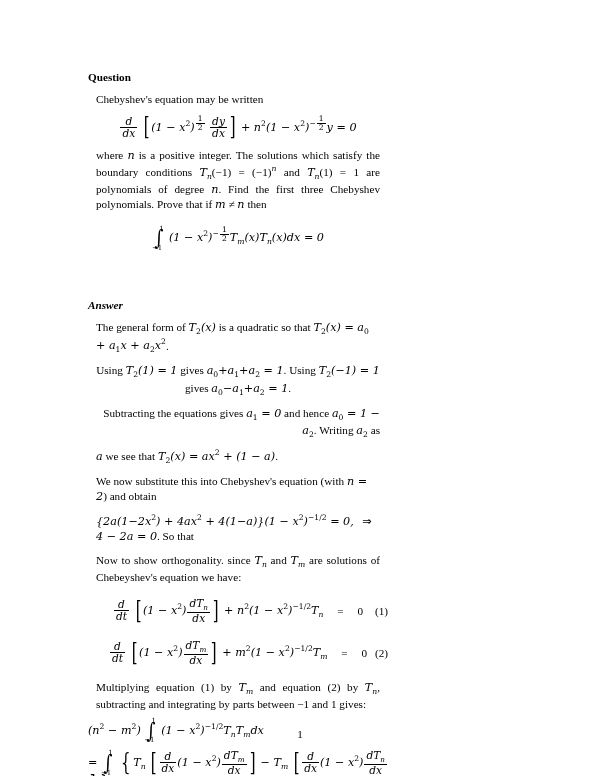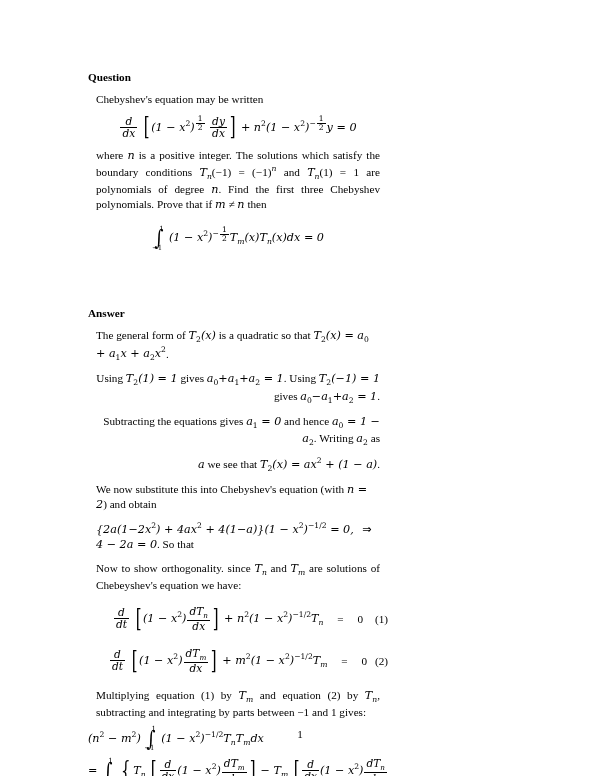--- a/index.html
+++ b/index.html
@@ -194,33 +194,33 @@
 
   <div class="eq-block" style="margin-top:13px;margin-bottom:6px;">
     <span class="math">
       <span class="int-wrap"><span class="intsym">∫</span><span class="int-lim-top">1</span><span class="int-lim-bot">−1</span></span>
       (1 − x<span class="sup">2</span>)<span class="sup">−<span class="frac" style="font-size:1em;"><span class="num">1</span><span class="den">2</span></span></span>T<span class="sub"><span class="math">m</span></span>(x)T<span class="sub"><span class="math">n</span></span>(x)dx = 0
     </span>
   </div>
 
   <div class="gap-large"></div>
 
-  <div class="section-heading" style="margin-top:26px;">Answer</div>
+  <div class="section-heading" style="margin-top:18px;font-style:italic;">Answer</div>
 
 
   <p class="body-text" style="text-align:left;">
     The general form of <span class="math">T<span class="sub">2</span>(x)</span> is a quadratic so that <span class="math">T<span class="sub">2</span>(x) = a<span class="sub">0</span> + a<span class="sub">1</span>x + a<span class="sub">2</span>x<span class="sup">2</span></span>.
   </p>
-  <p class="body-text" style="text-align:right;">
+  <p class="body-text" style="text-align:center;">
     Using <span class="math">T<span class="sub">2</span>(1) = 1</span> gives <span class="math">a<span class="sub">0</span>+a<span class="sub">1</span>+a<span class="sub">2</span> = 1</span>. Using <span class="math">T<span class="sub">2</span>(−1) = 1</span> gives <span class="math">a<span class="sub">0</span>−a<span class="sub">1</span>+a<span class="sub">2</span> = 1</span>.
   </p>
   <p class="body-text" style="text-align:right;">
     Subtracting the equations gives <span class="math">a<span class="sub">1</span> = 0</span> and hence <span class="math">a<span class="sub">0</span> = 1 − a<span class="sub">2</span></span>. Writing <span class="math">a<span class="sub">2</span></span> as
   </p>
-  <p class="body-text" style="text-align:right;">
+  <p class="body-text" style="text-align:left;">
     <span class="math">a</span> we see that <span class="math">T<span class="sub">2</span>(x) = ax<span class="sup">2</span> + (1 − a)</span>.
   </p>
   <p class="body-text" style="text-align:left;">
     We now substitute this into Chebyshev's equation (with <span class="math">n = 2</span>) and obtain
   </p>
   <p class="body-text" style="text-align:left;">
     <span class="math">{2a(1−2x<span class="sup">2</span>) + 4ax<span class="sup">2</span> + 4(1−a)}(1 − x<span class="sup">2</span>)<span class="sup">−1/2</span> = 0,</span> &nbsp;&nbsp;⇒&nbsp;&nbsp; <span class="math">4 − 2a = 0</span>. So that
   </p>
   <p class="body-text">
     Now to show orthogonality. since <span class="math">T<span class="sub"><span class="math">n</span></span></span> and <span class="math">T<span class="sub"><span class="math">m</span></span></span> are solutions of Chebeyshev's equation we have:

